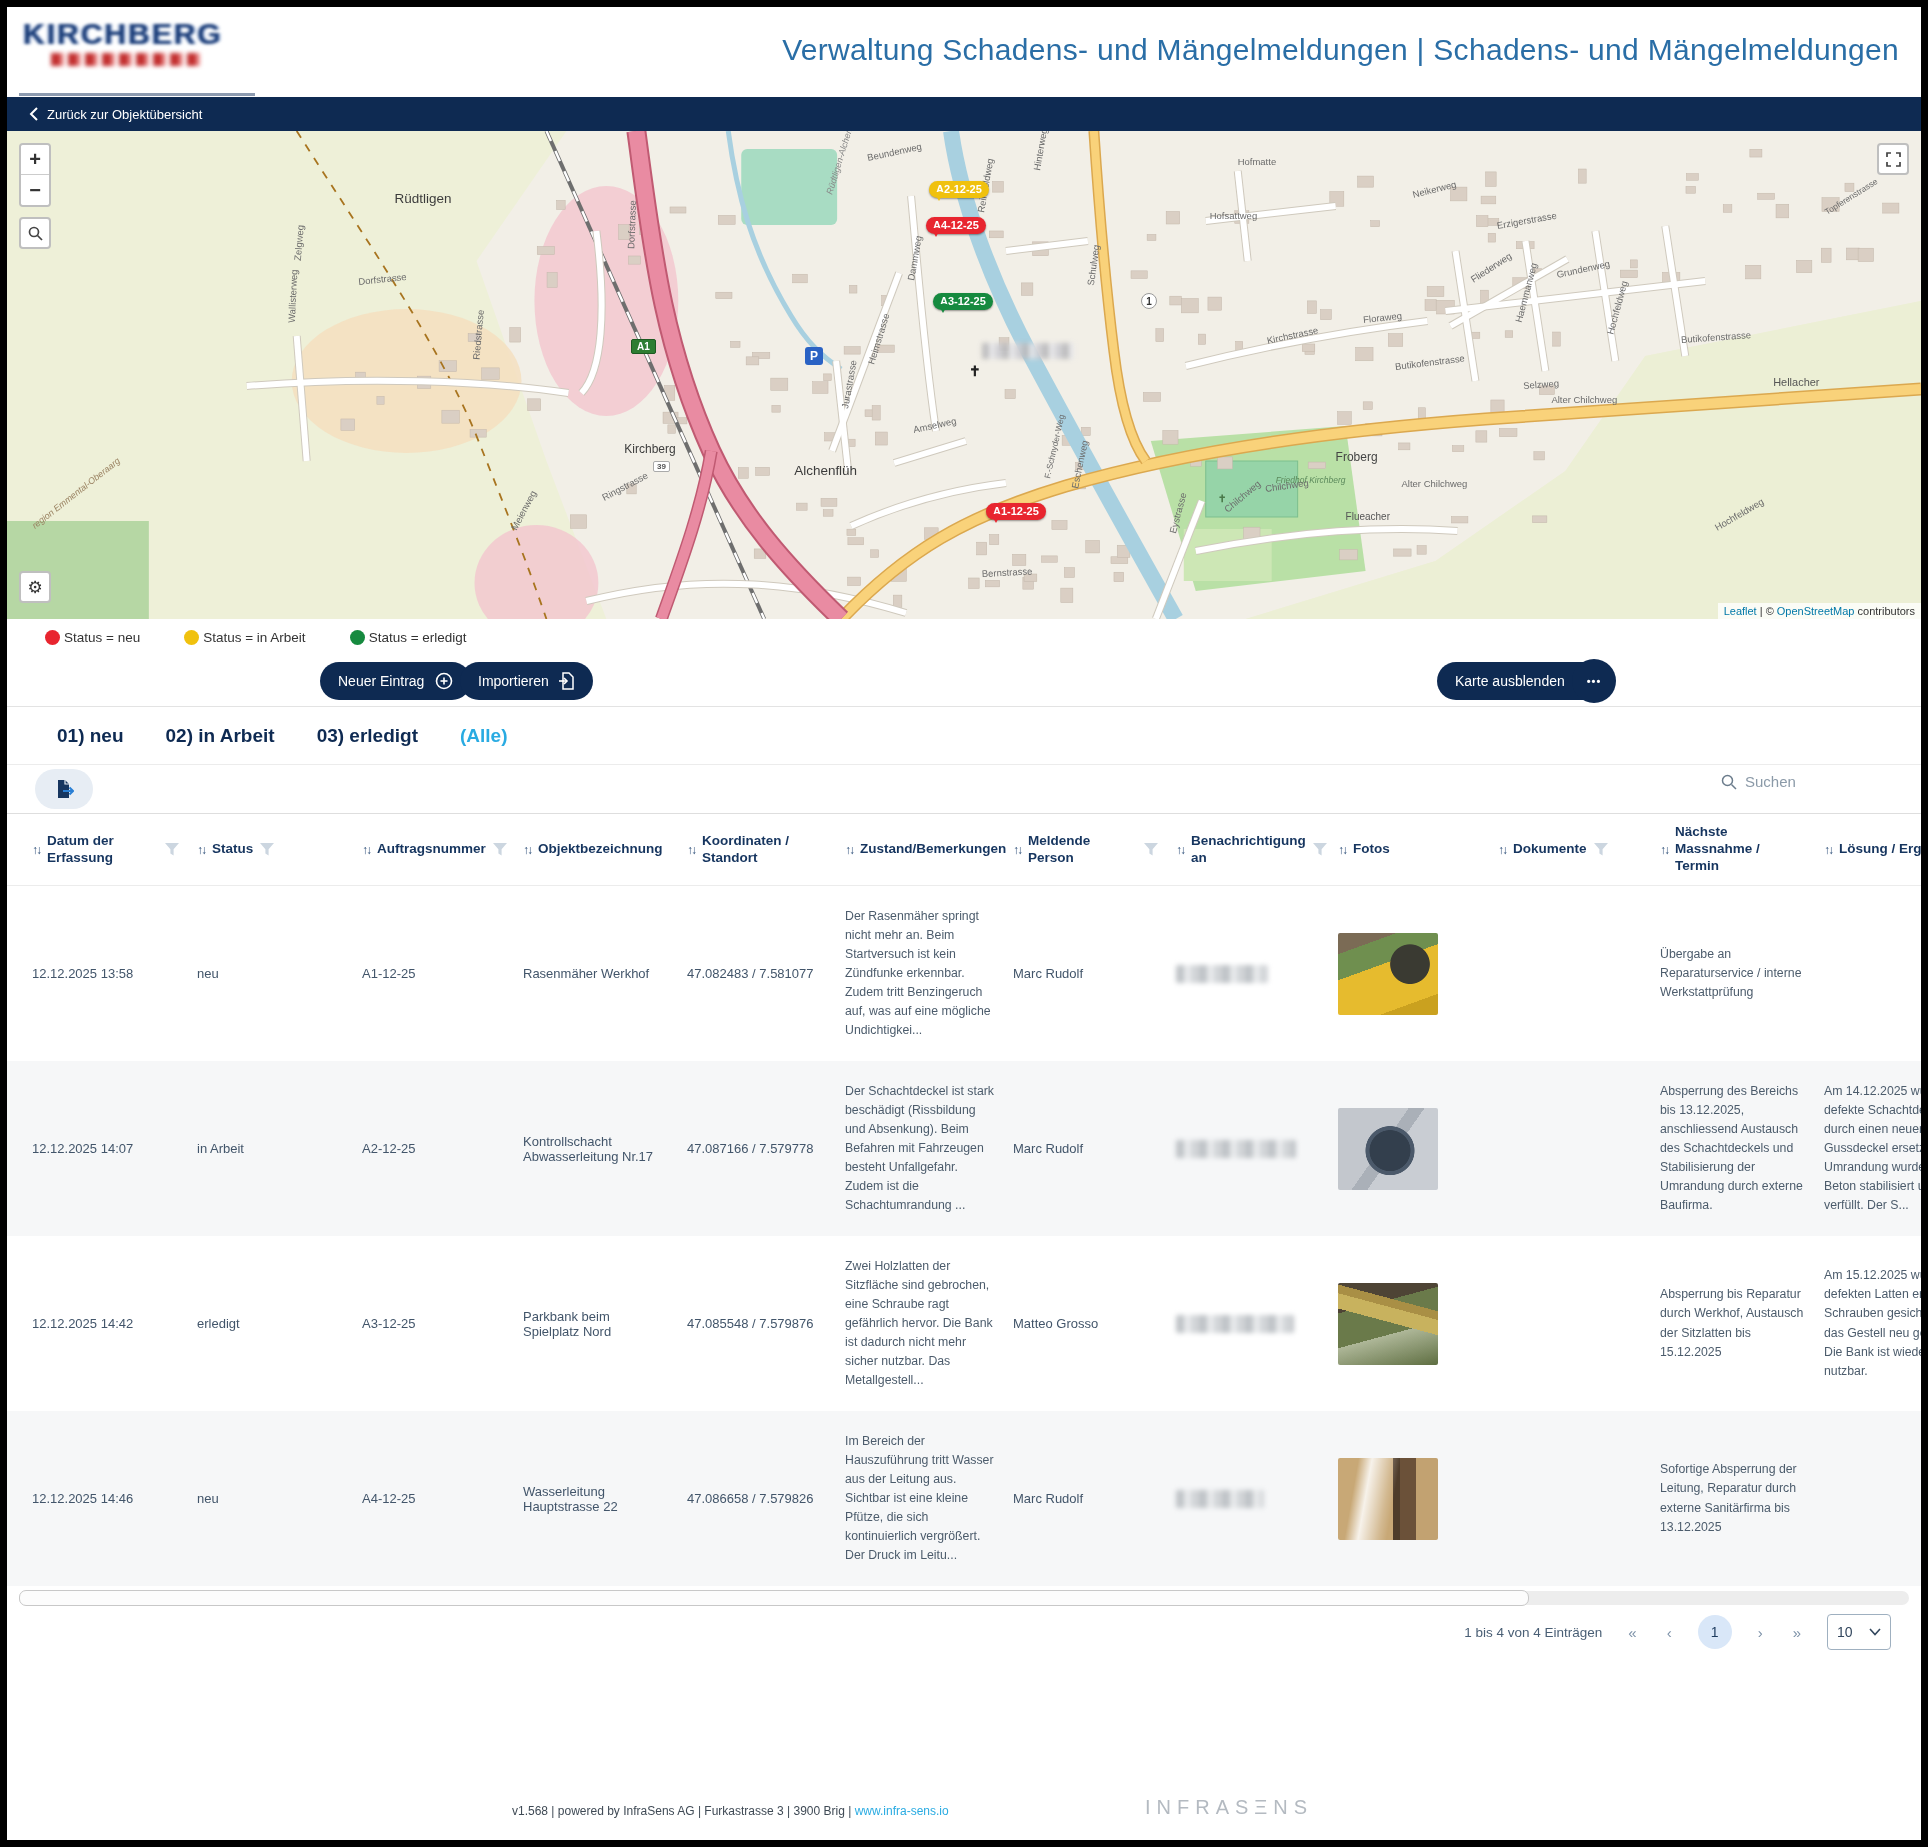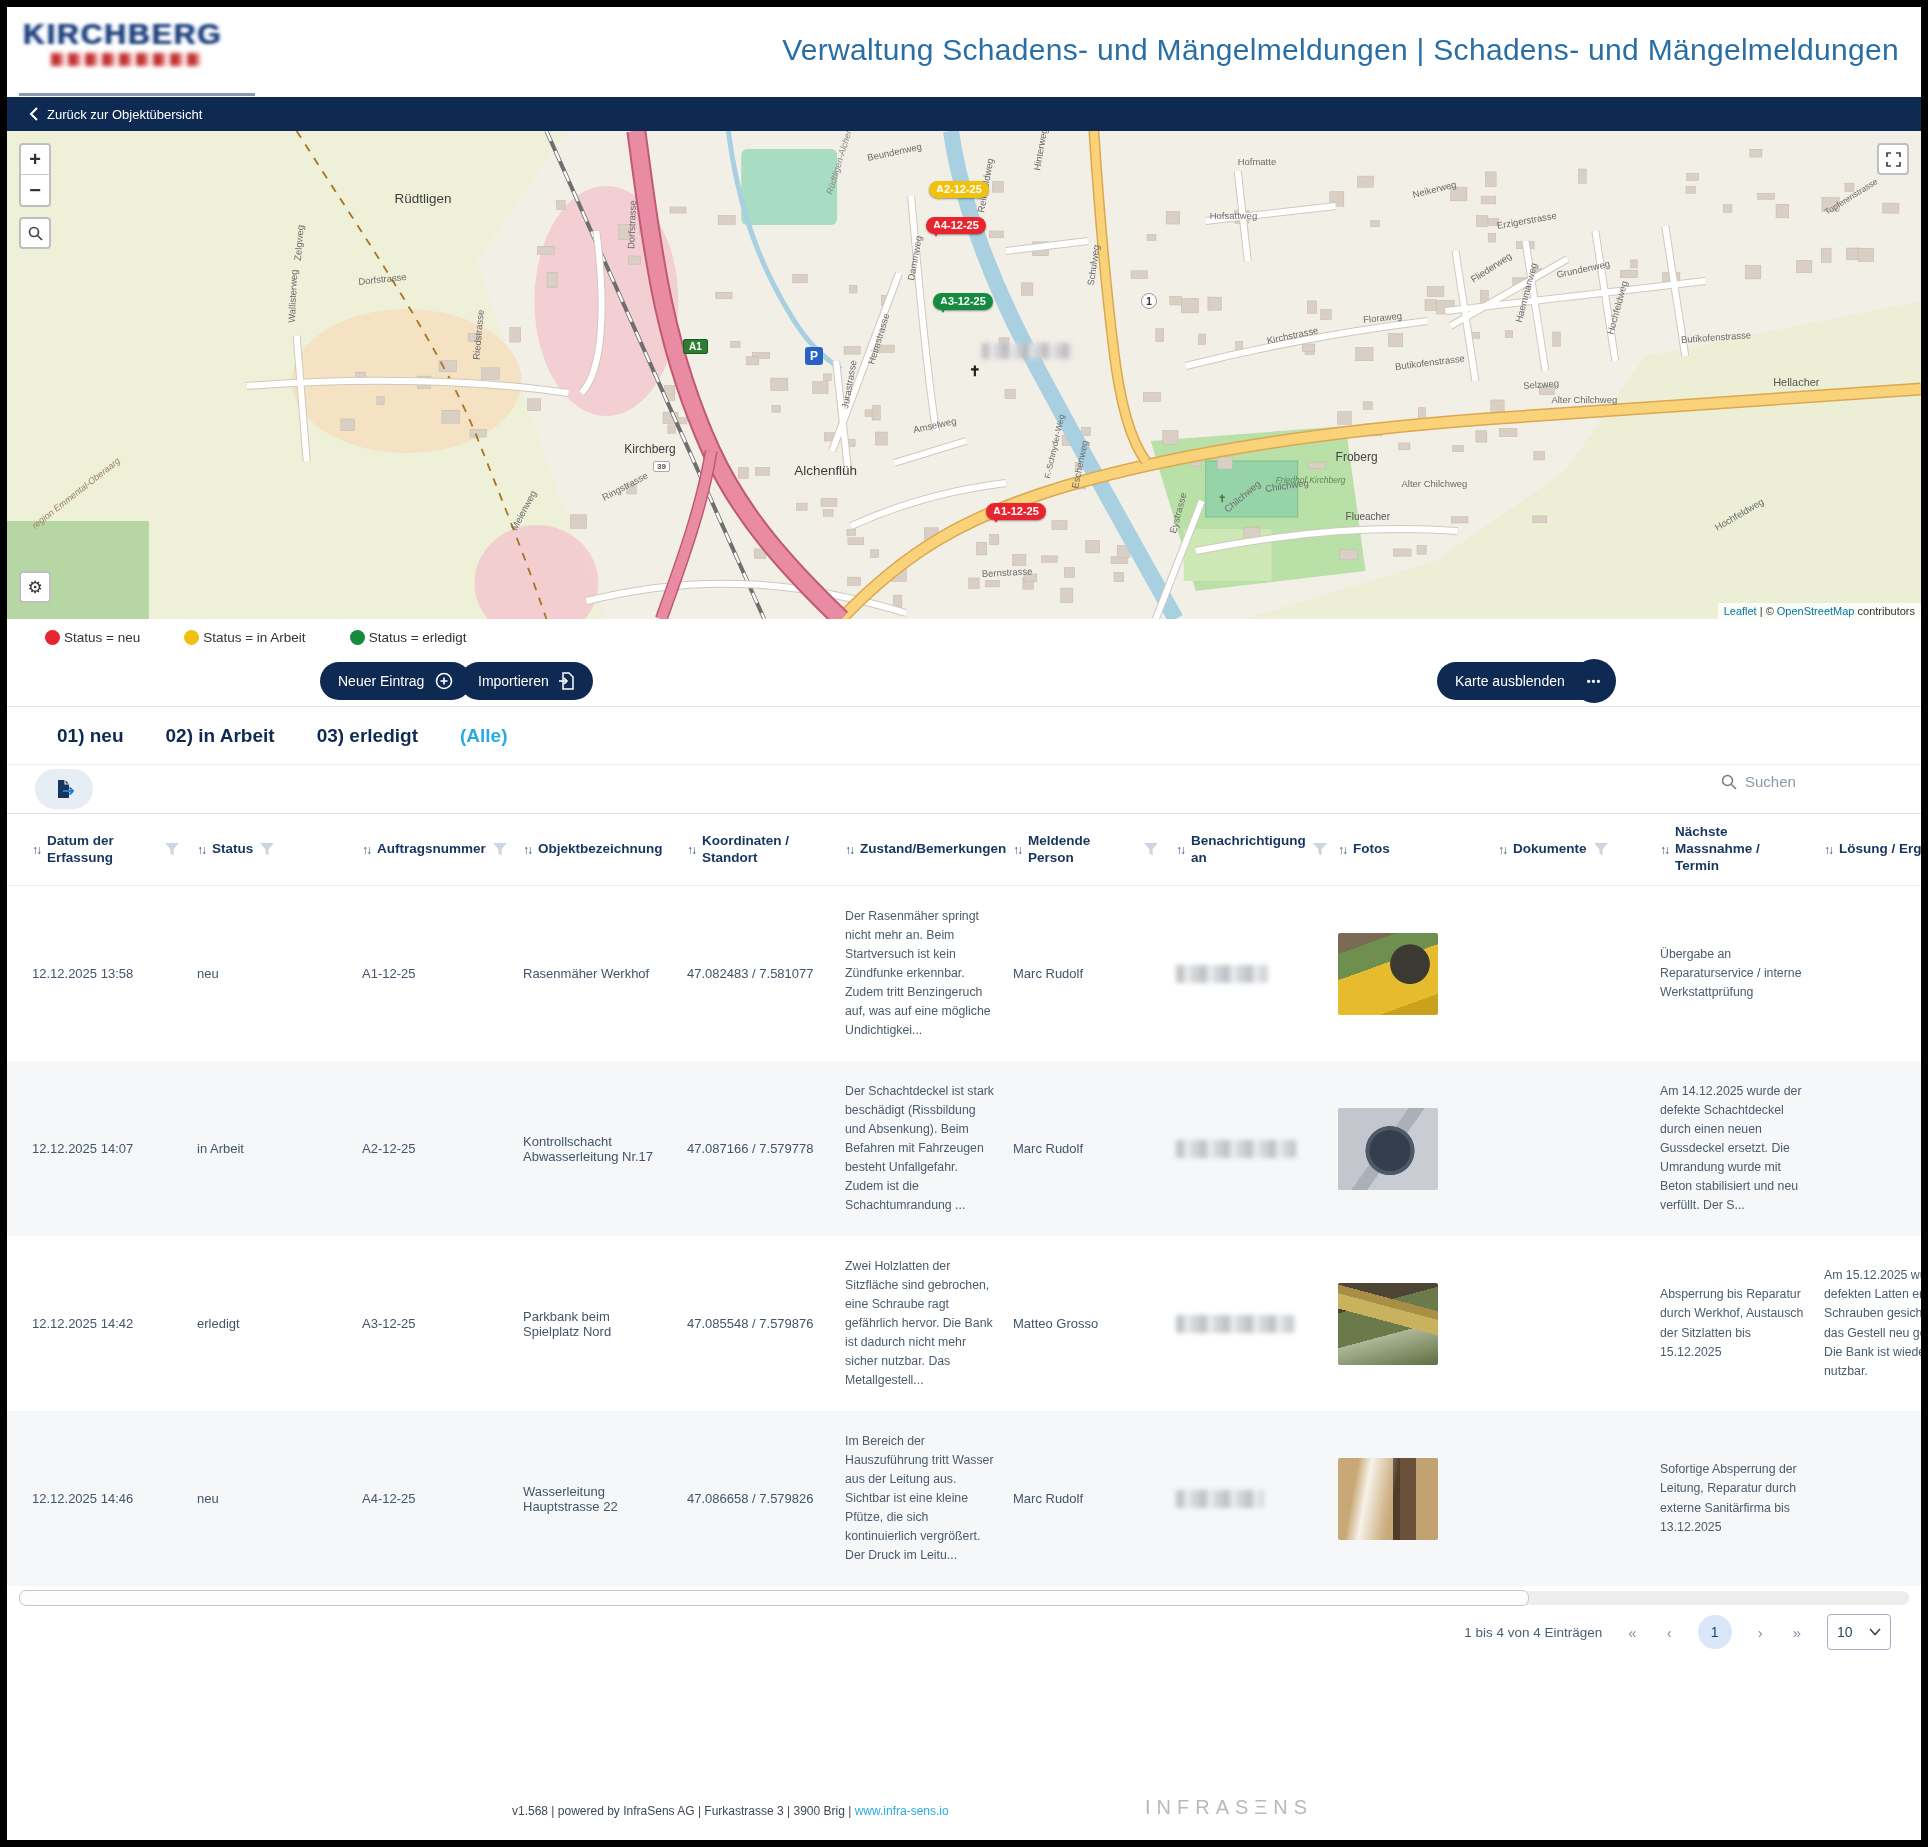--- a/index.html
+++ b/index.html
@@ -452,21 +452,21 @@
         <span>⚙</span>
       </div>
       <div class="mapctl sqbtn fsctl">
         <svg width="15" height="15" viewBox="0 0 15 15">
             <path d="M1,5 V1 H5 M10,1 H14 V5 M14,10 V14 H10 M5,14 H1 V10" fill="none" stroke="#444" stroke-width="1.7"></path>
           </svg>
       </div>
       <div class="attrib">
         <a href="#">Leaflet</a><span> | © </span><a href="#">OpenStreetMap</a><span> contributors</span>
       </div>
-    <div class="badge motorway" style="left: 676px; top: 208px;">A1</div>
+    <div class="badge motorway" style="left: 624px; top: 208px;">A1</div>
         <div class="badge route" style="left: 1134px; top: 162px;">1</div>
         <div class="badge route-small" style="left: 646px; top: 330px;">39</div>
         <div class="badge parking" style="left: 798px; top: 216px;">P</div>
         <div class="badge church" style="left: 962px; top: 232px;">✝</div>
         <div class="badge cemetery" style="left: 1211px; top: 362px;">✝</div>
         <div class="mk" title="in Arbeit" style="left: 922px; top: 50px; background: rgb(240, 193, 14); --c: #f0c10e;">A2-12-25</div>
         <div class="mk" title="neu" style="left: 919px; top: 86px; background: rgb(232, 37, 47); --c: #e8252f;">A4-12-25</div>
         <div class="mk" title="erledigt" style="left: 926px; top: 162px; background: rgb(22, 138, 63); --c: #168a3f;">A3-12-25</div>
         <div class="mk" title="neu" style="left: 979px; top: 372px; background: rgb(232, 37, 47); --c: #e8252f;">A1-12-25</div>
       </div>
@@ -639,20 +639,21 @@
             <div class="td c4">47.087166 / 7.579778</div>
             <div class="td c5 small">Der Schachtdeckel ist stark beschädigt (Rissbildung und Absenkung). Beim Befahren mit Fahrzeugen besteht Unfallgefahr. Zudem ist die Schachtumrandung ...</div>
             <div class="td c6">Marc Rudolf</div>
             <div class="td c7">
               <div class="blur-chip" style="width: 120px;"></div>
             </div>
             <div class="td c8">
               <div class="photo ph-manhole"></div>
             </div>
             <div class="td c9"></div>
+            <div class="td c10 small">Absperrung des Bereichs bis 13.12.2025, anschliessend Austausch des Schachtdeckels und Stabilisierung der Umrandung durch externe Baufirma.</div>
             <div class="td c11 small">Am 14.12.2025 wurde der defekte Schachtdeckel durch einen neuen Gussdeckel ersetzt. Die Umrandung wurde mit Beton stabilisiert und neu verfüllt. Der S...</div>
           </div>
           <div class="tr">
             <div class="td c0">12.12.2025 14:42</div>
             <div class="td c1">erledigt</div>
             <div class="td c2">A3-12-25</div>
             <div class="td c3">Parkbank beim Spielplatz Nord</div>
             <div class="td c4">47.085548 / 7.579876</div>
             <div class="td c5 small">Zwei Holzlatten der Sitzfläche sind gebrochen, eine Schraube ragt gefährlich hervor. Die Bank ist dadurch nicht mehr sicher nutzbar. Das Metallgestell...</div>
             <div class="td c6">Matteo Grosso</div>

